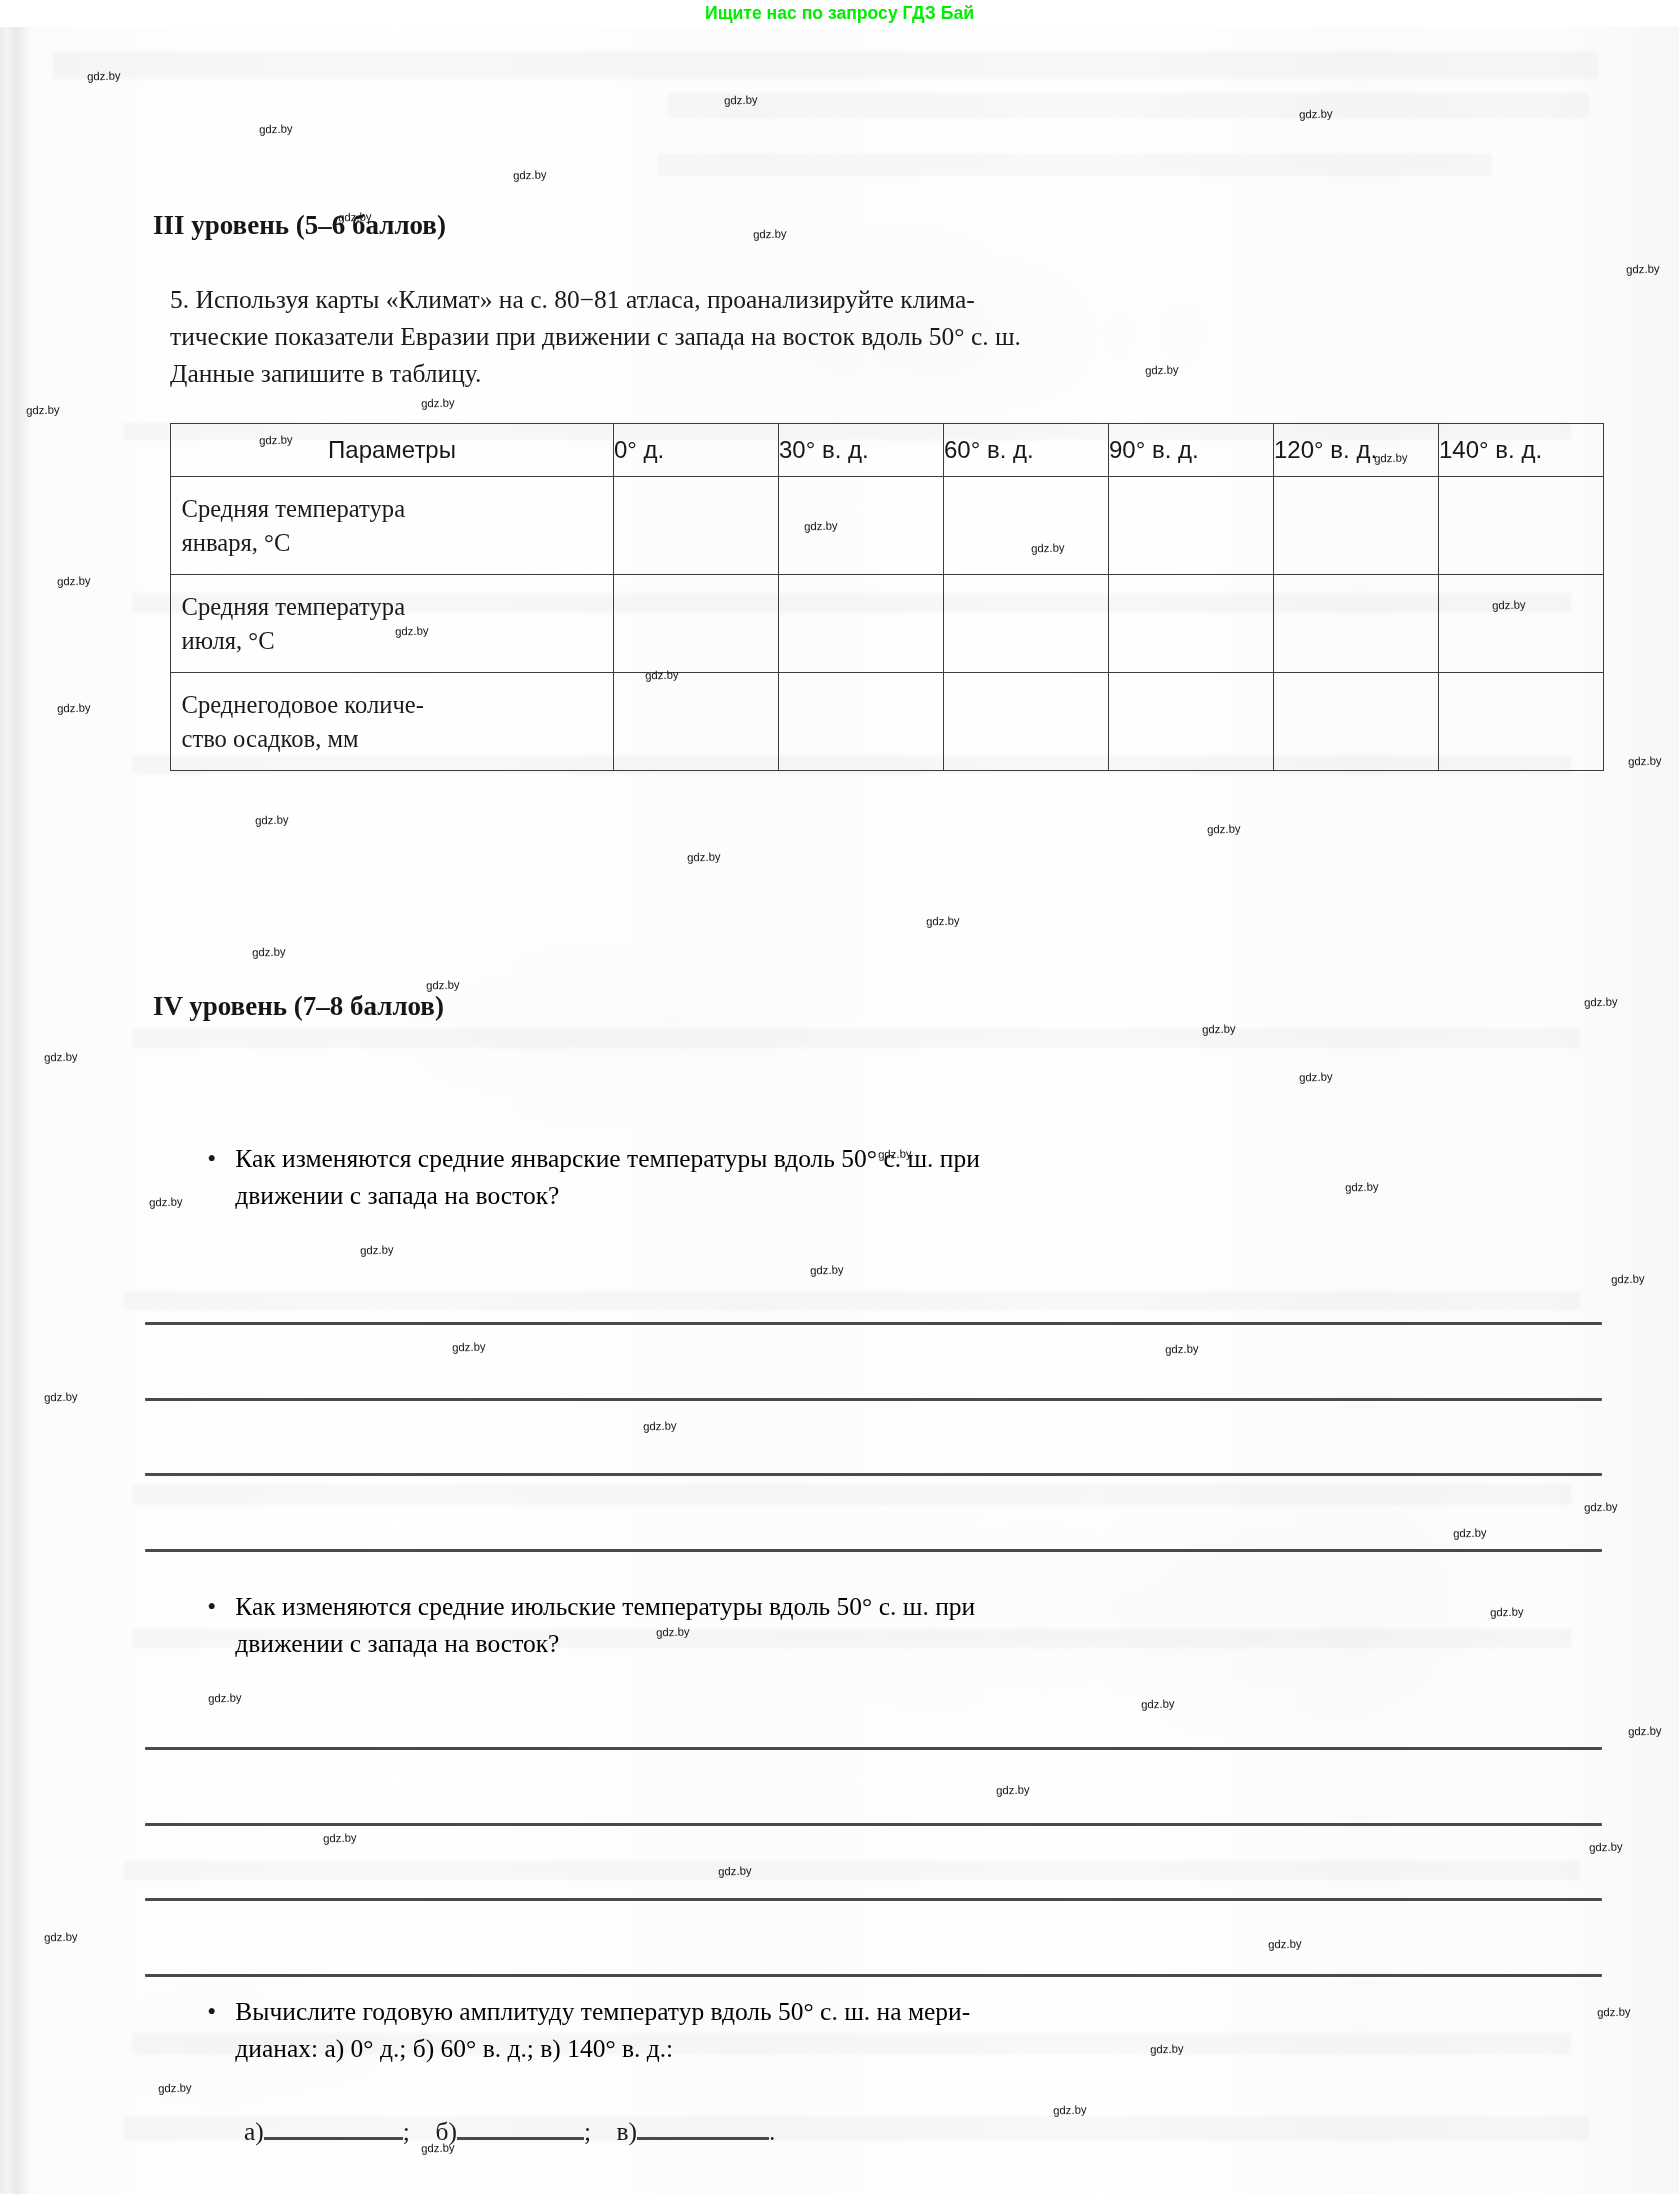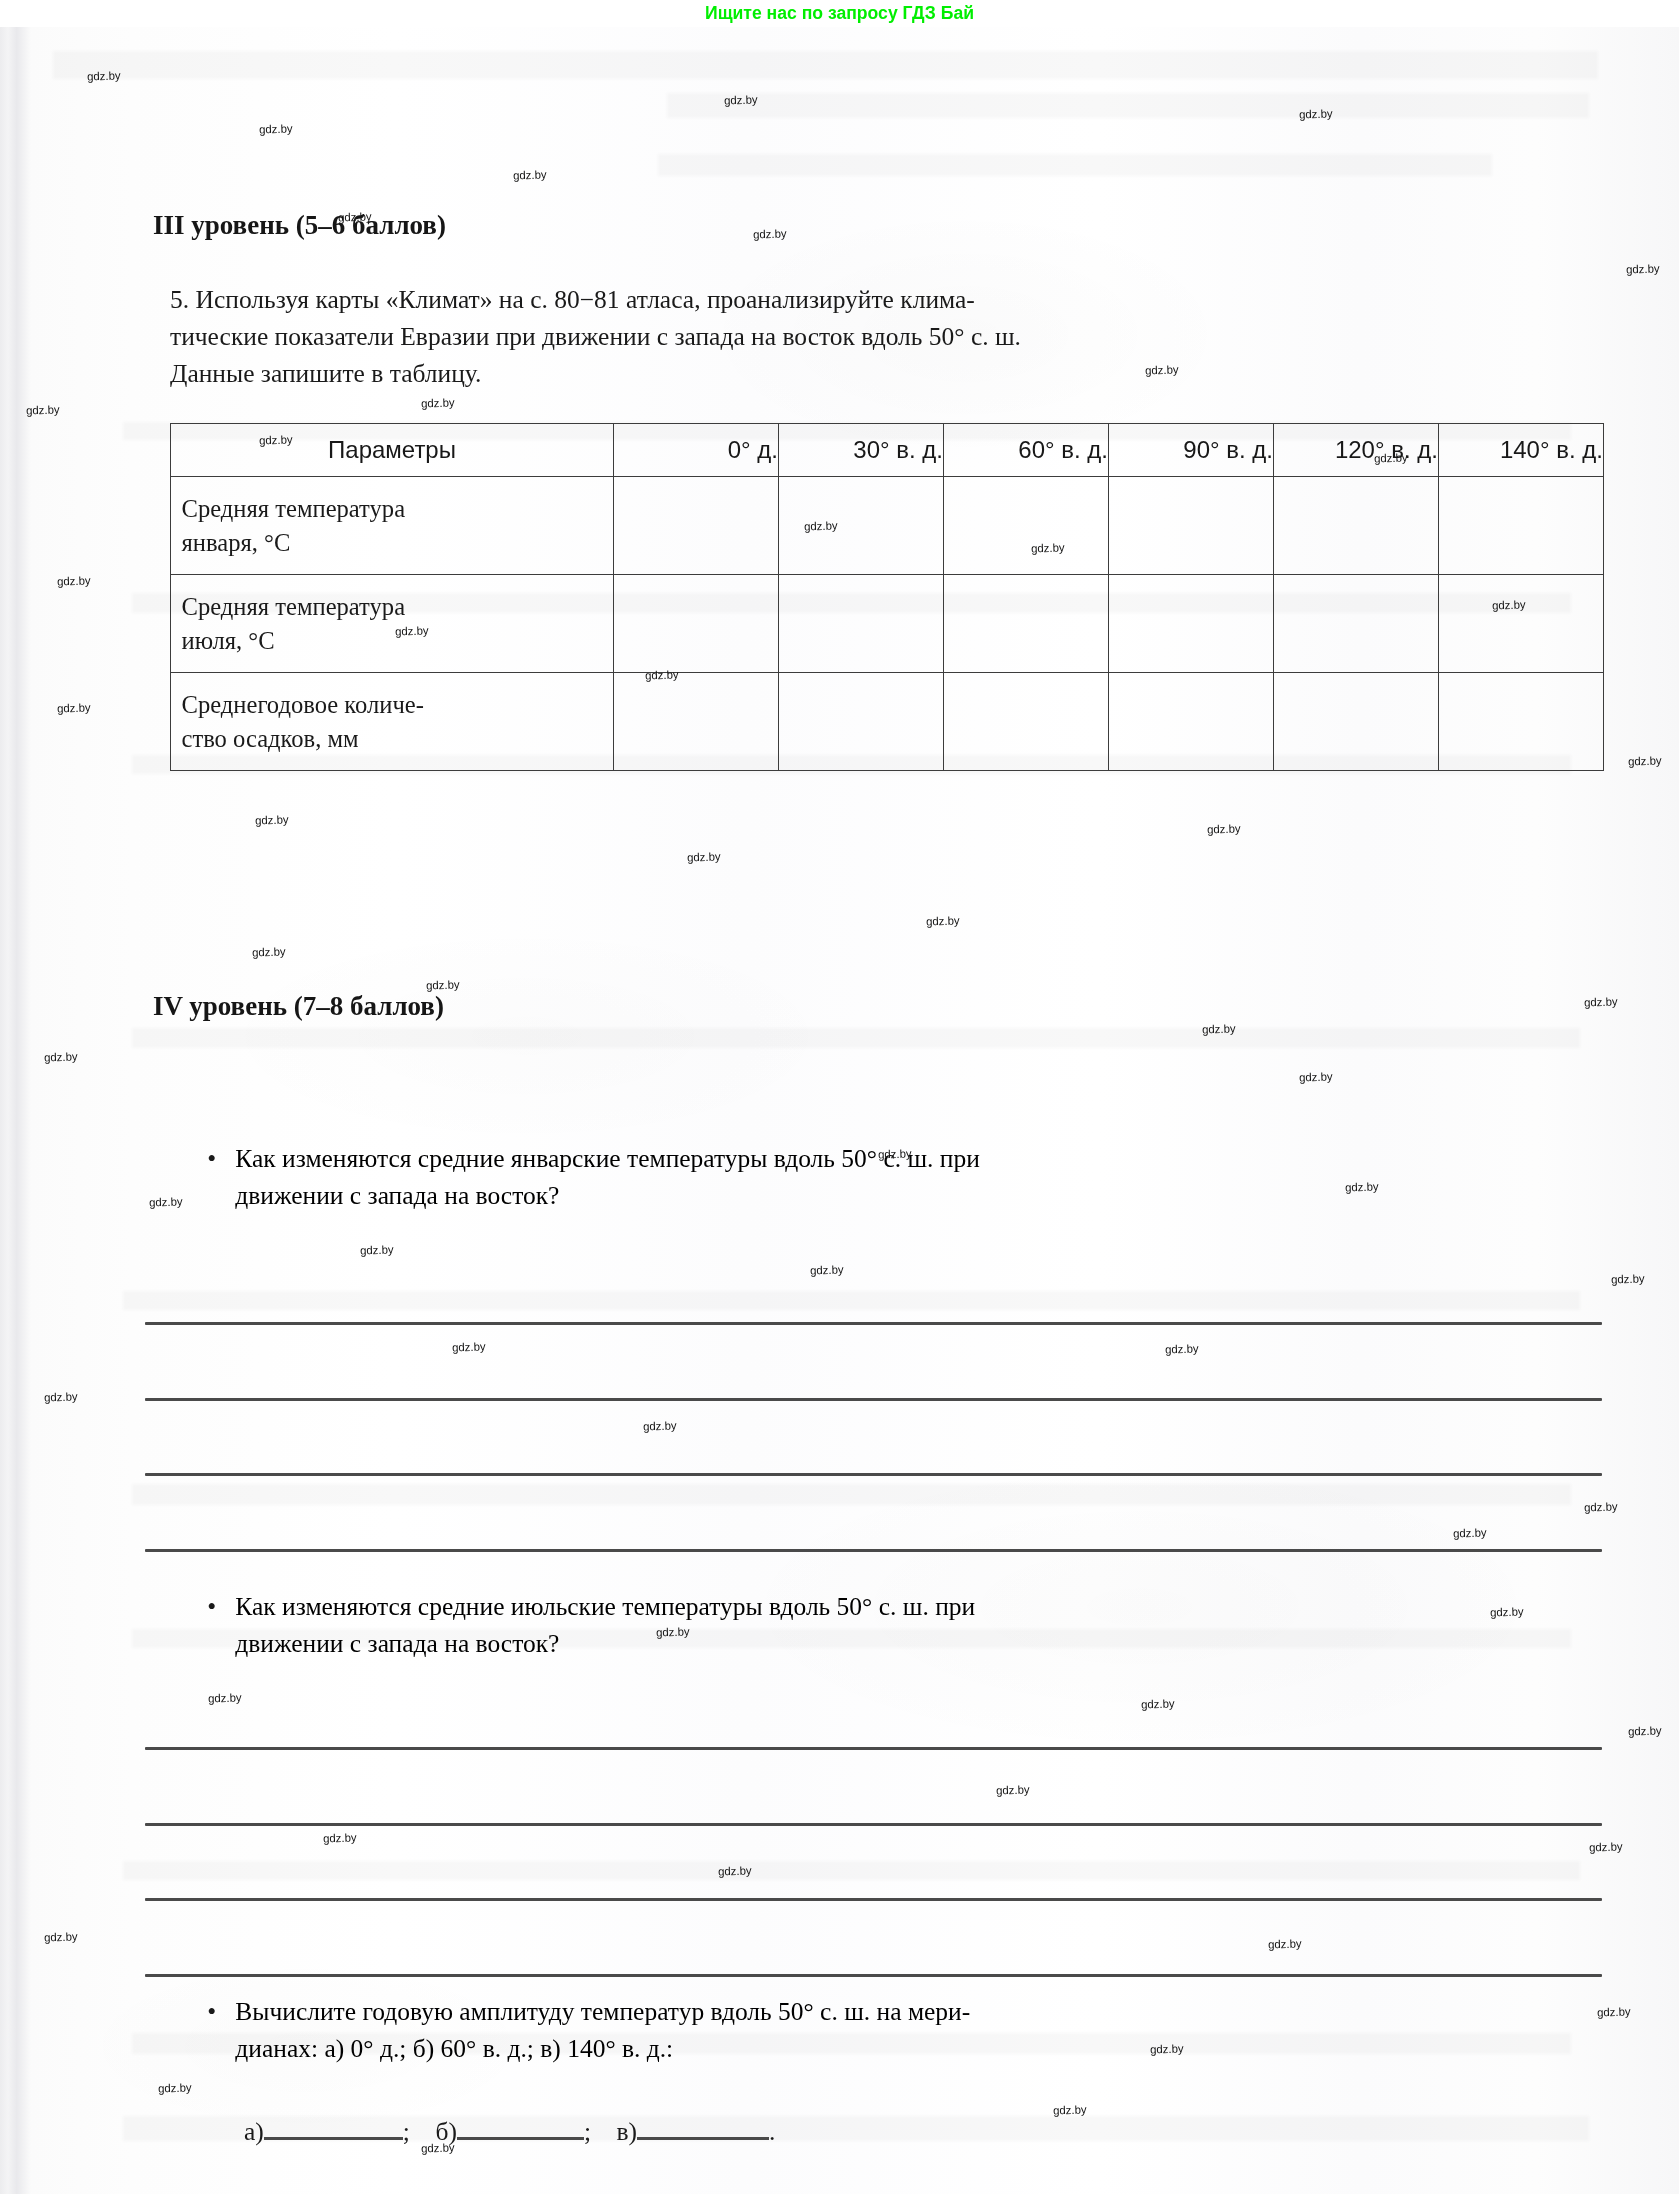--- a/index.html
+++ b/index.html
@@ -124,21 +124,21 @@
     padding: 0;
     vertical-align: middle;
     background: transparent;
   }
   #climate-table thead th {
     height: 52px;
     font-weight: normal;
     font-family: "Liberation Sans", "DejaVu Sans", sans-serif;
     font-size: 24px;
     color: #181818;
-    text-align: right;
+    text-align: left;
     white-space: nowrap;
   }
   #climate-table thead th.param-head {
     text-align: center;
   }
   #climate-table tbody td {
     height: 97px;
   }
   #climate-table td.row-label {
     font-family: "Liberation Serif", "DejaVu Serif", serif;

